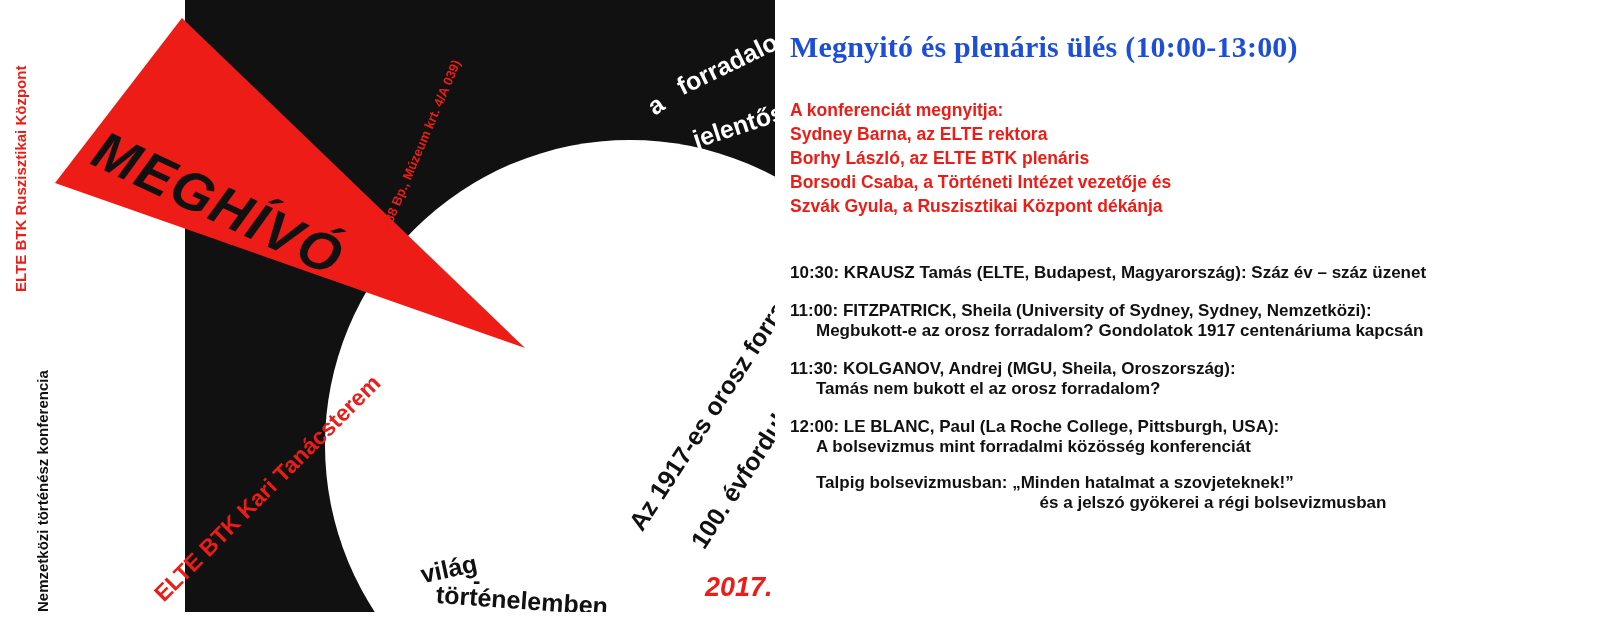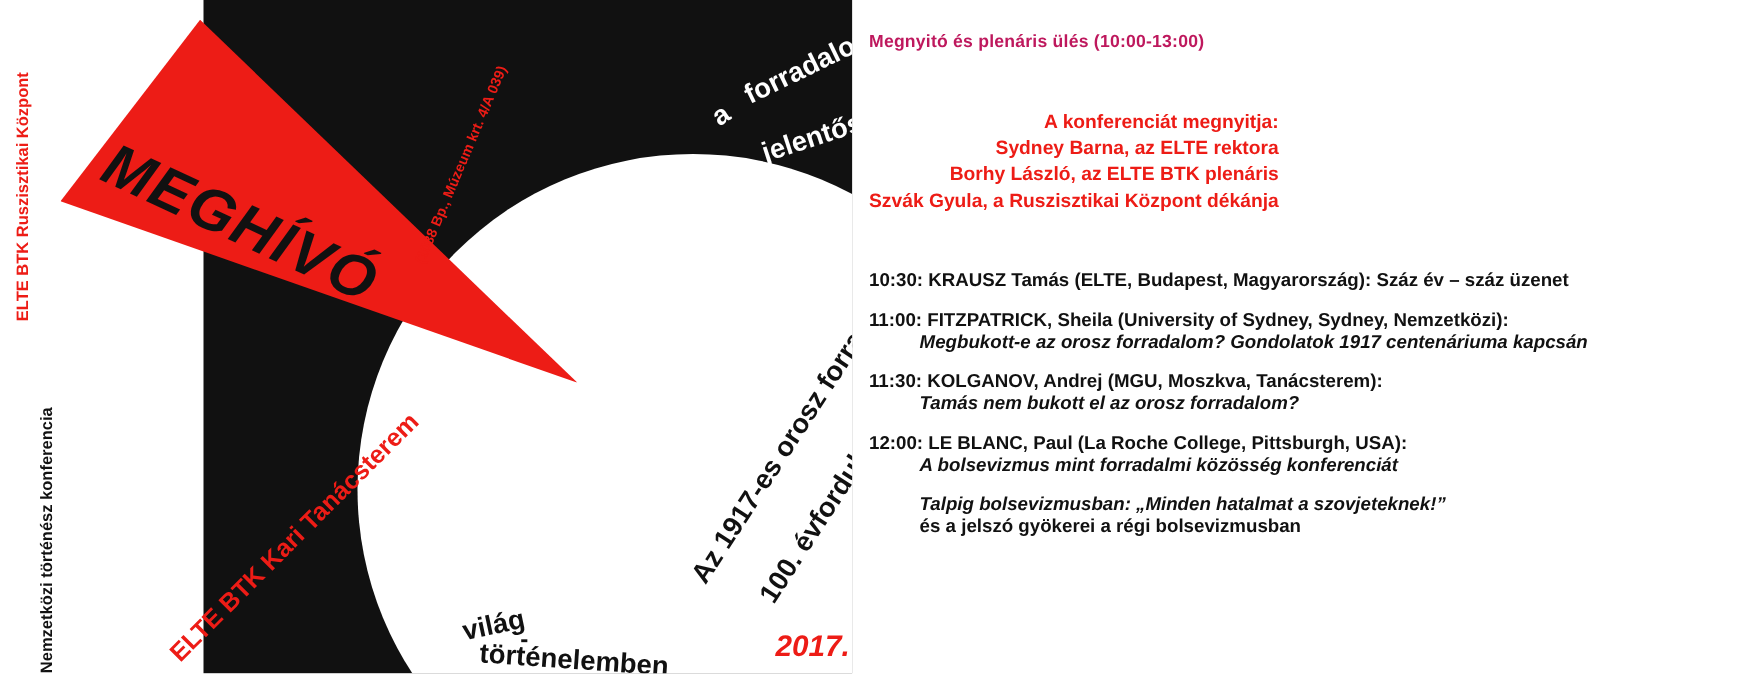--- a/index.html
+++ b/index.html
@@ -175,52 +175,52 @@
     top: 0;
     width: 825px;
     height: 626px;
     background: #ffffff;
     padding: 0;
   }
   .prog-title {
     position: absolute;
     left: 15px;
     top: 30px;
-    font-family: Liberation Sans, sans-serif;
-    font-weight: bold;
-    font-size: 16px;
-    color: #be185d;
+    font-family: Liberation Serif, serif;
+    font-weight: bold;
+    font-size: 30px;
+    color: #1d4ed8;
     letter-spacing: 0.2px;
   }
   .opening {
     position: absolute;
     left: 15px;
     top: 98px;
     color: #ed1c16;
     font-family: "Liberation Sans", sans-serif;
     font-weight: bold;
     font-size: 17.5px;
     line-height: 24px;
   }
-  .opening div { white-space: nowrap; text-align: right; }
+  .opening div { white-space: nowrap; }
 
   .talks {
     position: absolute;
     left: 15px;
     top: 245px;
     width: 800px;
     color: #111111;
     font-family: "Liberation Sans", sans-serif;
     font-size: 17px;
     font-weight: bold;
   }
   .talk { margin-bottom: 16px; }
-  .talk .head { white-space: nowrap; }
-  .talk .sub { margin-left: 46px; font-style: italic; }
-  .talk .sub2 { margin-left: 46px; }
+  .talk .head { white-space: nowrap; margin-top: 18px; }
+  .talk .sub { margin-left: 26px; }
+  .talk .sub2 { margin-left: 46px; text-align: center; }
 </style>
 </head>
 <body>
 
 <div class="page">
 
   <div class="poster">
 
     <div class="side-label red" id="side-1">ELTE BTK Ruszisztikai Központ</div>
     <div class="side-label black" id="side-2">Nemzetközi történész konferencia</div>
@@ -250,33 +250,34 @@
     <div class="room">ELTE BTK Kari Tanácsterem</div>
   </div>
 
   <div class="program">
     <div class="prog-title">Megnyitó és plenáris ülés (10:00-13:00)</div>
 
     <div class="opening">
       <div>A konferenciát megnyitja:</div>
       <div>Sydney Barna, az ELTE rektora</div>
       <div>Borhy László, az ELTE BTK plenáris</div>
+      <div>Borsodi Csaba, a Történeti Intézet vezetője és</div>
       <div>Szvák Gyula, a Ruszisztikai Központ dékánja</div>
     </div>
 
     <div class="talks">
       <div class="talk">
         <div class="head">10:30: KRAUSZ Tamás (ELTE, Budapest, Magyarország): Száz év – száz üzenet</div>
       </div>
       <div class="talk">
         <div class="head">11:00: FITZPATRICK, Sheila (University of Sydney, Sydney, Nemzetközi):</div>
         <div class="sub">Megbukott-e az orosz forradalom? Gondolatok 1917 centenáriuma kapcsán</div>
       </div>
       <div class="talk">
-        <div class="head">11:30: KOLGANOV, Andrej (MGU, Moszkva, Tanácsterem):</div>
+        <div class="head">11:30: KOLGANOV, Andrej (MGU, Sheila, Oroszország):</div>
         <div class="sub">Tamás nem bukott el az orosz forradalom?</div>
       </div>
       <div class="talk">
         <div class="head">12:00: LE BLANC, Paul (La Roche College, Pittsburgh, USA):</div>
         <div class="sub">A bolsevizmus mint forradalmi közösség konferenciát</div>
       </div>
       <div class="talk">
         <div class="sub">Talpig bolsevizmusban: „Minden hatalmat a szovjeteknek!”</div>
         <div class="sub2">és a jelszó gyökerei a régi bolsevizmusban</div>
       </div>

